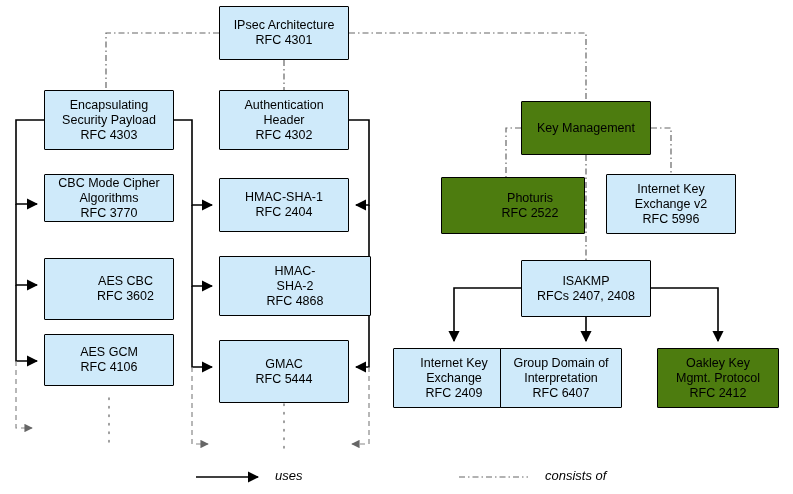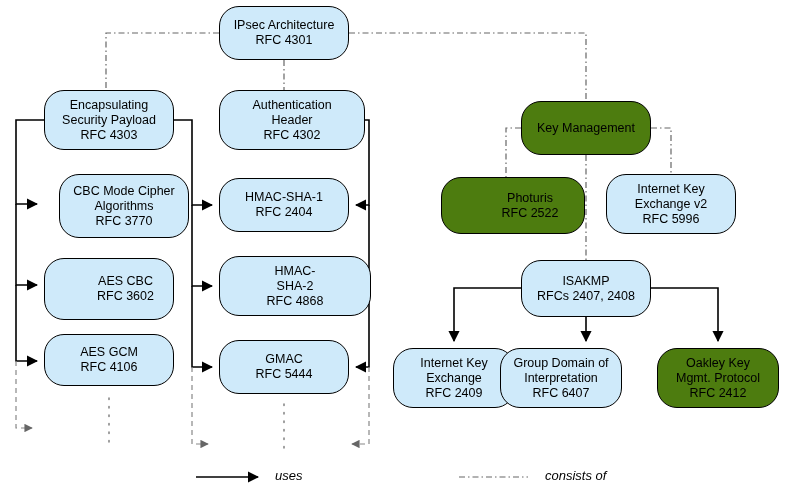--- a/index.html
+++ b/index.html
@@ -22,21 +22,21 @@
     position: absolute;
     left: 0;
     top: 0;
     width: 793px;
     height: 494px;
   }
   .node {
     position: absolute;
     box-sizing: border-box;
     border: 1.6px solid #000000;
-    border-radius: 20px;
+    border-radius: 1px;
     display: flex;
     flex-direction: column;
     align-items: center;
     justify-content: center;
     text-align: right;
     font-size: 12.5px;
     line-height: 15px;
     color: #000000;
     background: #cfeafa;
     z-index: 5;
@@ -121,54 +121,54 @@
     <span class="ln">IPsec Architecture</span>
     <span class="ln">RFC 4301</span>
   </div>
 
   <div class="node" style="left:44px; top:90px; width:130px; height:60px;">
     <span class="ln">Encapsulating</span>
     <span class="ln">Security Payload</span>
     <span class="ln">RFC 4303</span>
   </div>
 
-  <div class="node" style="left:59px; top:174px; width:130px; height:64px;">
+  <div class="node" style="left:44px; top:174px; width:130px; height:48px;">
     <span class="ln">CBC Mode Cipher</span>
     <span class="ln">Algorithms</span>
     <span class="ln">RFC 3770</span>
   </div>
 
   <div class="node" style="left:44px; top:258px; width:130px; height:62px;padding-left:33px;">
     <span class="ln">AES CBC</span>
     <span class="ln">RFC 3602</span>
   </div>
 
   <div class="node" style="left:44px; top:334px; width:130px; height:52px;">
     <span class="ln">AES GCM</span>
     <span class="ln">RFC 4106</span>
   </div>
 
-  <div class="node" style="left:219px; top:90px; width:146px; height:60px;">
+  <div class="node" style="left:219px; top:90px; width:130px; height:60px;">
     <span class="ln">Authentication</span>
     <span class="ln">Header</span>
     <span class="ln">RFC 4302</span>
   </div>
 
   <div class="node" style="left:219px; top:178px; width:130px; height:54px;">
     <span class="ln">HMAC-SHA-1</span>
     <span class="ln">RFC 2404</span>
   </div>
 
   <div class="node" style="left:219px; top:256px; width:152px; height:60px;">
     <span class="ln">HMAC-</span>
     <span class="ln">SHA-2</span>
     <span class="ln">RFC 4868</span>
   </div>
 
-  <div class="node" style="left:219px; top:340px; width:130px; height:54px;">
+  <div class="node" style="left:219px; top:340px; width:130px; height:63px;">
     <span class="ln">GMAC</span>
     <span class="ln">RFC 5444</span>
   </div>
 
   <div class="node white" style="left:521px; top:101px; width:130px; height:54px;">
     <span class="ln">Key Management</span>
   </div>
 
   <div class="node white" style="left:441px; top:177px; width:144px; height:57px;padding-left:34px;">
     <span class="ln">Photuris</span>

